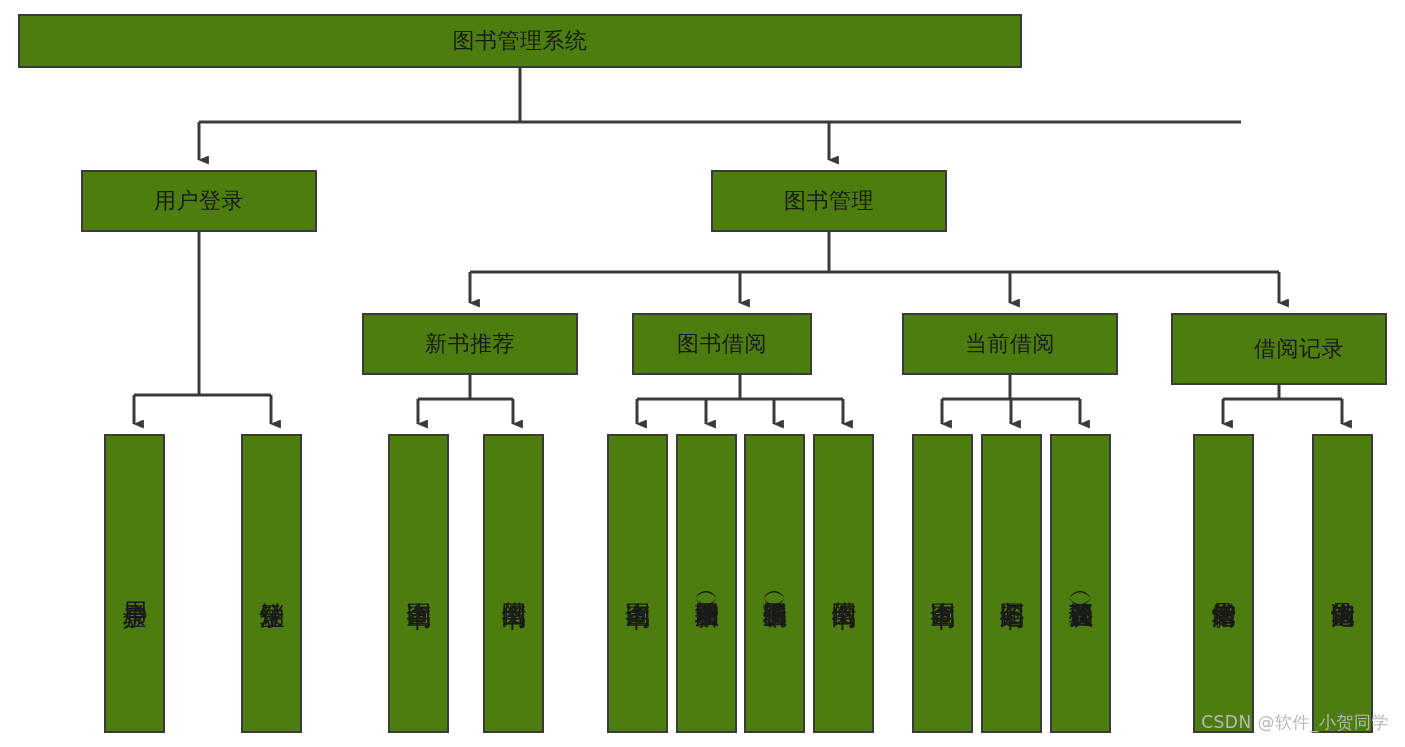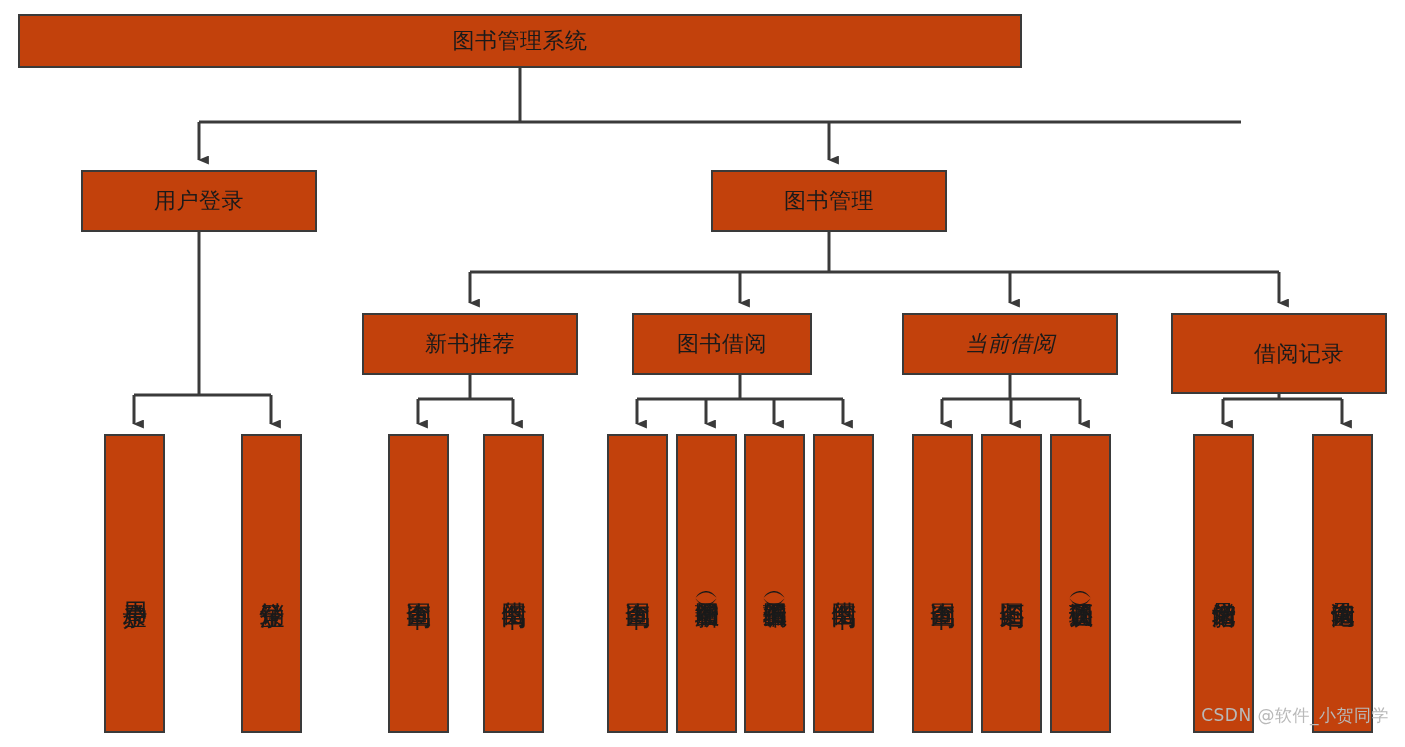--- a/index.html
+++ b/index.html
@@ -23,21 +23,21 @@
     position: absolute;
     left: 0;
     top: 0;
     width: 1405px;
     height: 747px;
     pointer-events: none;
   }
   .node {
     position: absolute;
     box-sizing: border-box;
-    background: #c2410c;
+    background: #4d7c0f;
     border: 2px solid #3a3a3a;
     display: flex;
     align-items: center;
     justify-content: center;
     overflow: hidden;
   }
   .node-label {
     color: #1a1a1a;
     text-align: center;
     line-height: 1.05;
@@ -61,21 +61,21 @@
     white-space: nowrap;
   }
   .node.vertical.tight .node-label {
     font-size: 24px;
     letter-spacing: 0px;
     line-height: 1.05;
   }
   .watermark {
     position: absolute;
     right: 16px;
-    bottom: 20px;
+    bottom: 13px;
     font-size: 17px;
     color: #b9b9b9;
     letter-spacing: 0.5px;
     white-space: nowrap;
     margin-left: 40px;
   }
 </style>
 </head>
 <body>
 
@@ -144,25 +144,25 @@
   </div>
 
   <div class="node horizontal" style="left:711px; top:170px; width:236px; height:62px;">
     <span class="node-label">图书管理</span>
   </div>
 
   <div class="node horizontal" style="left:632px; top:313px; width:180px; height:62px;">
     <span class="node-label">图书借阅</span>
   </div>
 
-  <div class="node horizontal" style="left:902px; top:313px; width:216px; height:62px;font-style:italic;">
+  <div class="node horizontal" style="left:902px; top:313px; width:216px; height:62px;">
     <span class="node-label">当前借阅</span>
   </div>
 
-  <div class="node horizontal" style="left:1171px; top:313px; width:216px; height:81px;padding-left:40px;">
+  <div class="node horizontal" style="left:1171px; top:313px; width:216px; height:72px;padding-left:40px;">
     <span class="node-label">借阅记录</span>
   </div>
 
   <div class="node vertical" style="left:104px; top:434px; width:61px; height:299px;">
     <span class="node-label">用户登录</span>
   </div>
 
   <div class="node vertical" style="left:241px; top:434px; width:61px; height:299px;">
     <span class="node-label">注销登录</span>
   </div>

